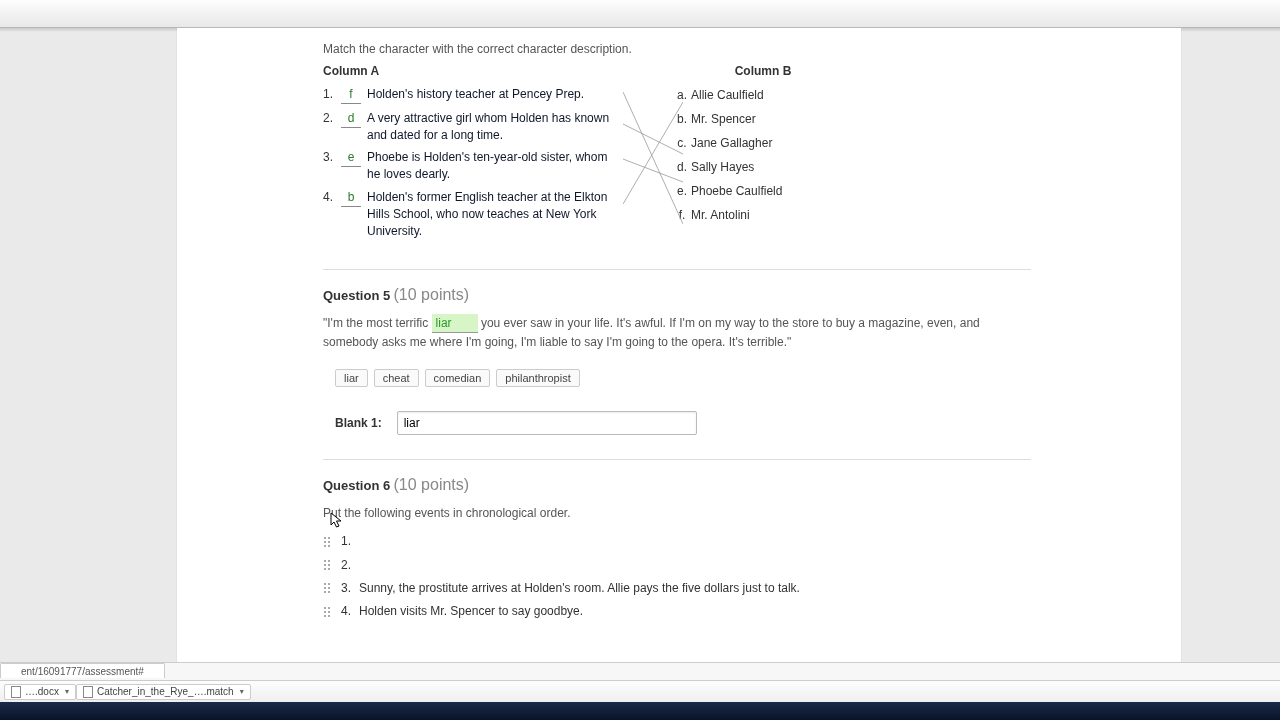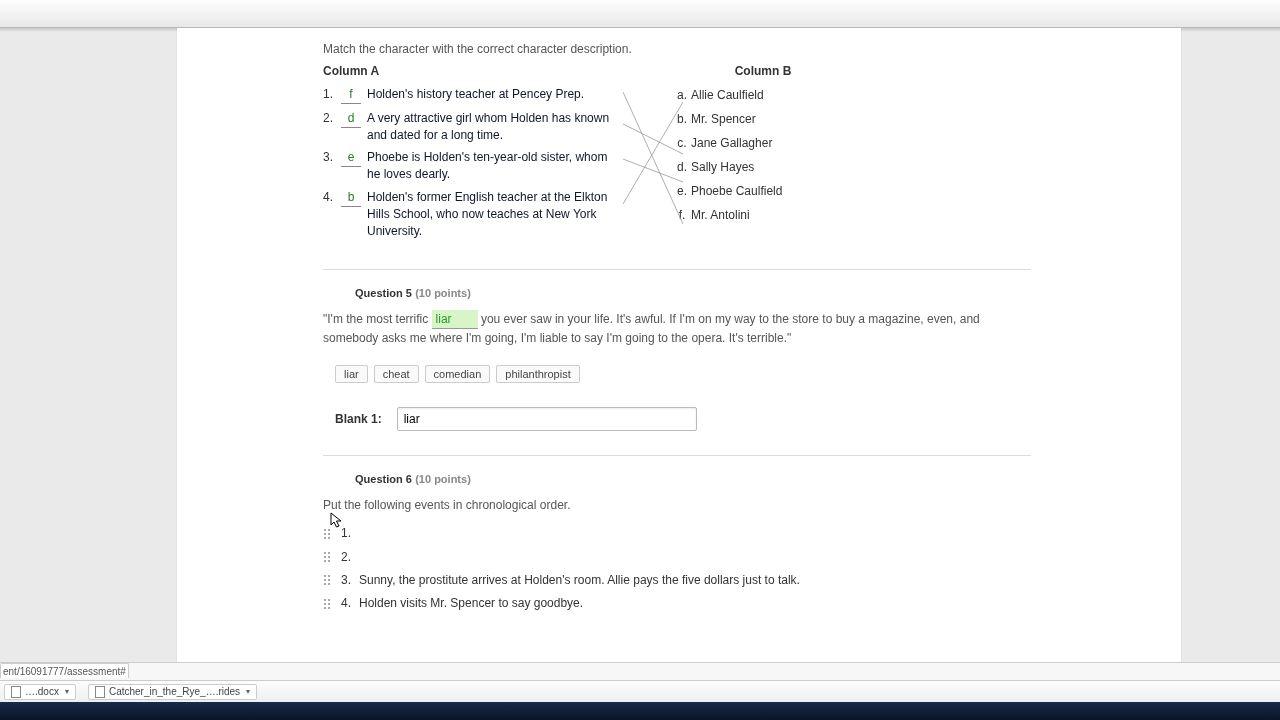--- a/index.html
+++ b/index.html
@@ -56,22 +56,22 @@
     text-align: center;
     margin: 0 6px 0 2px;
     color: #2a7a2a;
   }
   .match-text { flex: 1; color: #0f172a; }
   .b-row { display: flex; margin-bottom: 6px; line-height: 1.5; }
   .b-letter { width: 18px; flex-shrink: 0; }
   .svg-lines { position: absolute; left: 300px; top: 10px; width: 60px; height: 170px; pointer-events: none; }
   .svg-lines line { stroke: #999; stroke-width: 0.8; }
   hr.sep { border: none; border-top: 1px solid #ddd; margin: 24px 0 16px; }
-  .q-head { font-weight: bold; font-size: 11px; color: #333; margin-left: 32px; }
-  .q-points { font-weight: bold; color: #888; font-size: 11px; }
+  .q-head { font-weight: bold; font-size: 13px; color: #333; }
+  .q-points { font-weight: normal; color: #888; font-size: 16px; }
   .q-body { margin-top: 10px; color: #555; line-height: 1.5; }
   .fill-blank {
     display: inline-block;
     min-width: 46px;
     border-bottom: 1px solid #999;
     color: #2a9a2a;
     background: #d8f5c8;
     padding: 0 4px;
     text-align: left;
   }
@@ -117,42 +117,42 @@
     display: flex;
     align-items: center;
   }
   .status-tab {
     font-size: 10px;
     color: #555;
     background: #fff;
     border: 1px solid #ccc;
     border-bottom: none;
     border-radius: 2px 2px 0 0;
-    padding: 2px 2px;
+    padding: 2px 20px;
     margin-left: 0;
     position: relative;
     top: -1px;
     height: 15px;
     display: flex;
     align-items: center;
     max-width: 380px;
     overflow: hidden;
     white-space: nowrap;
     text-align: center;
   }
   .downloads-bar {
     position: absolute;
     left: 0; right: 0; bottom: 18px;
     height: 22px;
     background: linear-gradient(#fdfdfd, #efefef);
     border-top: 1px solid #ccc;
     display: flex;
     align-items: center;
     padding-left: 4px;
-    gap: 12px;
+    gap: 0;
   }
   .dl-item {
     display: flex;
     align-items: center;
     background: #fff;
     border: 1px solid #ccc;
     border-radius: 2px;
     padding: 1px 6px;
     font-size: 10px;
     color: #444;
@@ -316,19 +316,19 @@
   </div>
 
   <div class="downloads-bar">
     <div class="dl-item">
       <span class="dl-icon"></span>
       <span>….docx</span>
       <span class="dl-caret">▾</span>
     </div>
     <div class="dl-item">
       <span class="dl-icon"></span>
-      <span>Catcher_in_the_Rye_….rides</span>
+      <span>Catcher_in_the_Rye_….match</span>
       <span class="dl-caret">▾</span>
     </div>
   </div>
 
   <div class="taskbar"></div>
 </div>
 
 </body></html>

